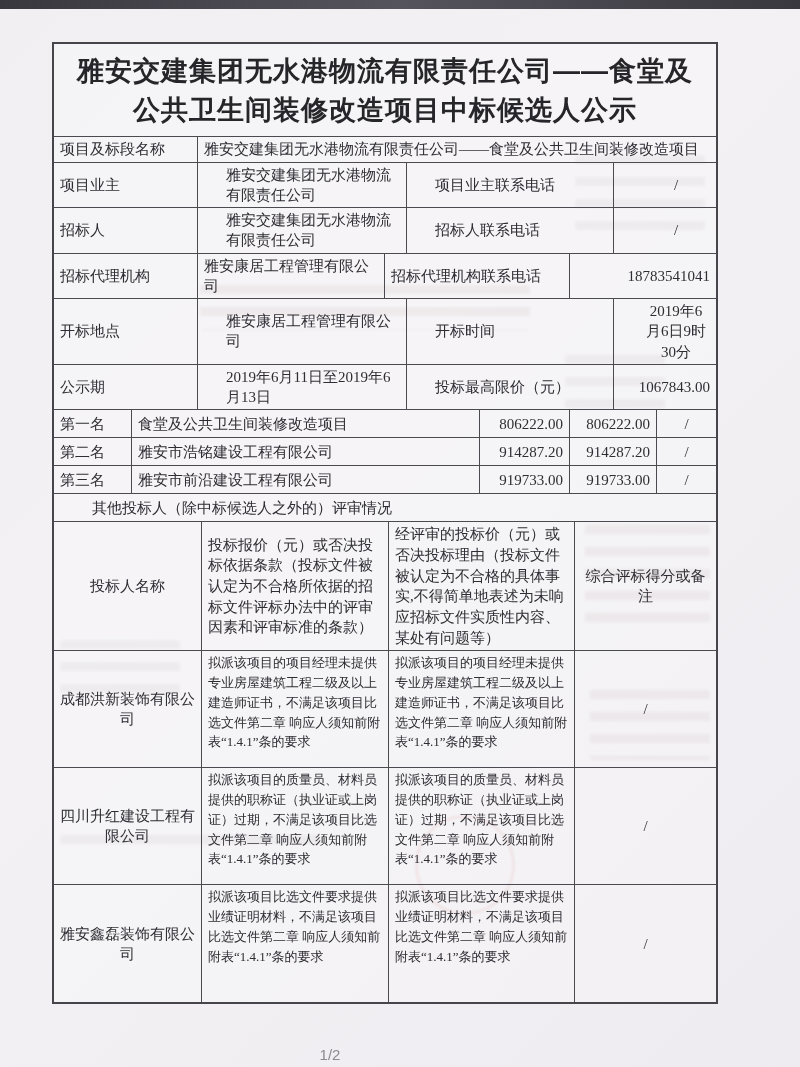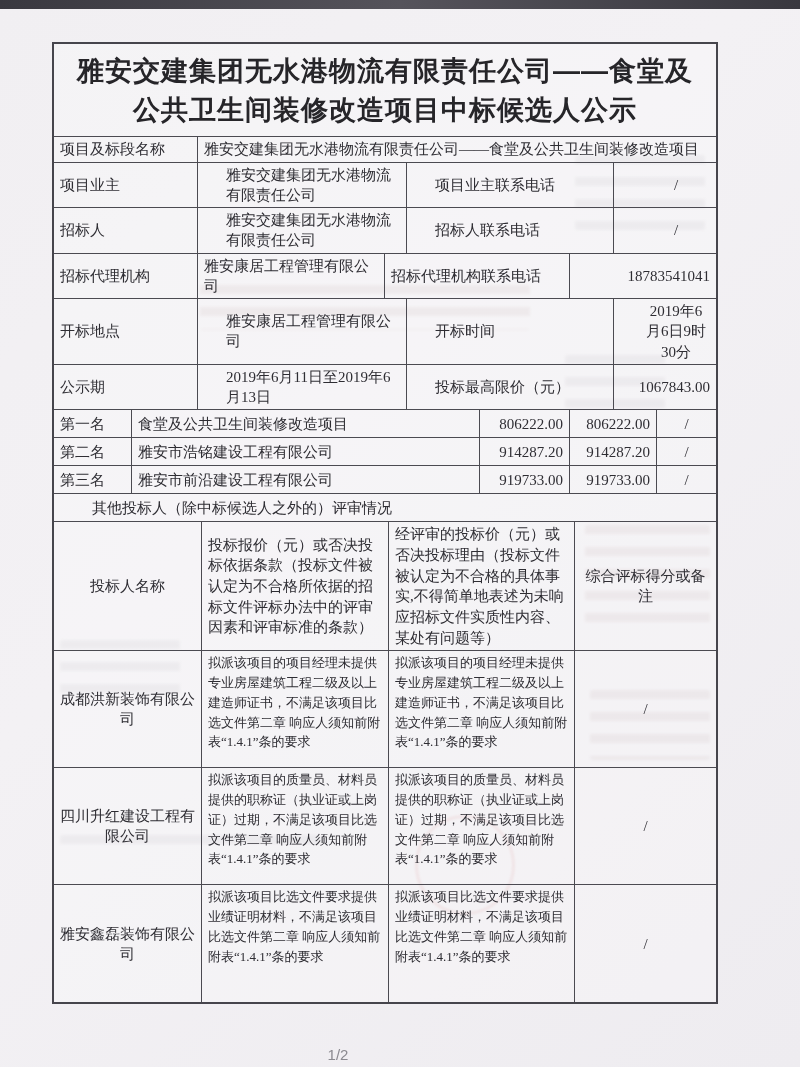--- a/index.html
+++ b/index.html
@@ -69,21 +69,21 @@
   .h-cand-head { min-height:53px; }
   .h-cand  { min-height:28px; }
   .h-note  { min-height:28px;padding-left:32px; }
   .h-chead { min-height:122px; }
   .h-crow  { min-height:117px; }
 
   .reason { font-size:13px; line-height:1.52; }
   .chead-txt { font-size:15px; line-height:1.38; }
 
   .page-num {
-    position:absolute; left:12px; top:1046px; width:652px;
+    position:absolute; left:4px; top:1046px; width:652px;
     text-align:center; font-size:15px; color:#8b8a90;
     font-family:"Liberation Sans", sans-serif;
   }
 </style>
 </head>
 <body>
 
 <div class="scan-page">
   <div class="scan-top-bar"></div>
 

